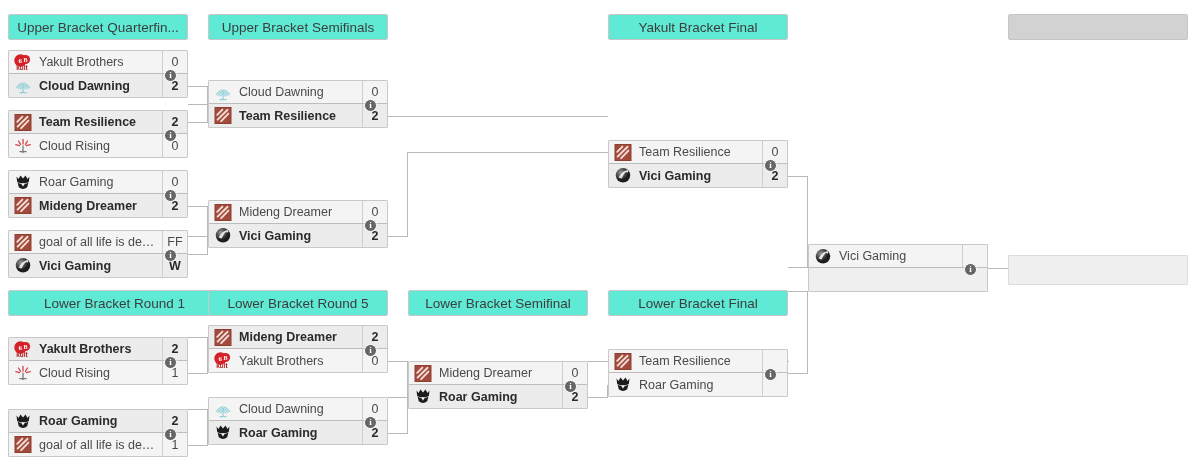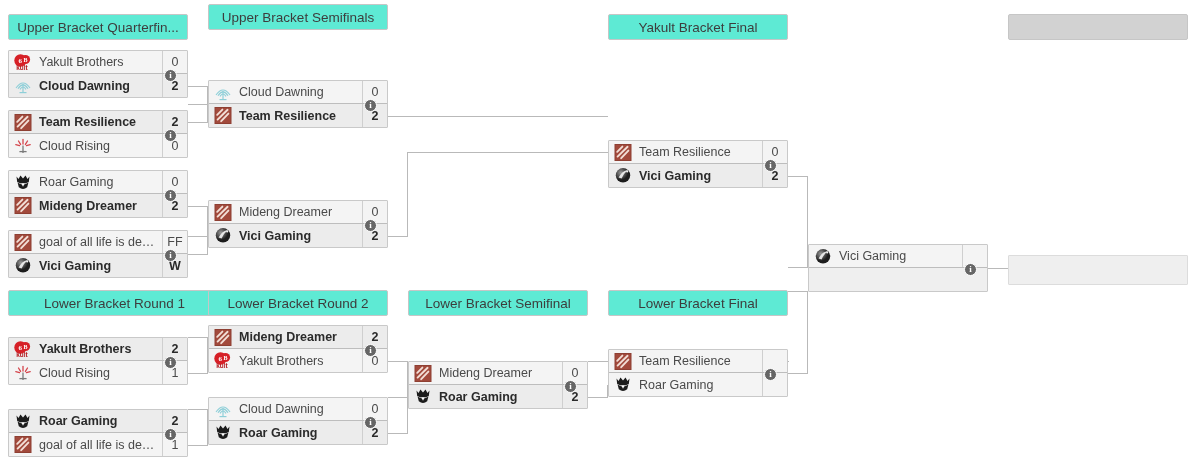--- a/index.html
+++ b/index.html
@@ -93,25 +93,25 @@
   
   .ln { position: absolute; background: #b9b9b9; z-index: 1; }
   .lh { height: 1px; }
   .lv { width: 1px; }
 </style>
 </head>
 <body>
 
 <div id="bracket">
     <div class="round-header" style="left: 8px; top: 14px; width: 180px;">Upper Bracket Quarterfin...</div>
-    <div class="round-header" style="left: 208px; top: 4px; width: 180px;">Upper Bracket Semifinals</div>
+    <div class="round-header" style="left: 208px; top: 14px; width: 180px;">Upper Bracket Semifinals</div>
     <div class="round-header" style="left: 608px; top: 14px; width: 180px;">Yakult Bracket Final</div>
     <div class="round-header ghost" style="left: 1008px; top: 14px; width: 180px;"></div>
     <div class="round-header" style="left: 8px; top: 290px; width: 213px;">Lower Bracket Round 1</div>
-    <div class="round-header" style="left: 208px; top: 290px; width: 180px;">Lower Bracket Round 2</div>
+    <div class="round-header" style="left: 208px; top: 290px; width: 180px;">Lower Bracket Round 5</div>
     <div class="round-header" style="left: 608px; top: 290px; width: 180px;">Lower Bracket Final</div>
     <div class="round-header" style="left: 408px; top: 290px; width: 180px;">Lower Bracket Semifinal</div>
     <div class="match" style="left: 8px; top: 50px;">
       <div class="slot top">
         <span class="logo">
           <svg width="22" height="19" viewBox="0 0 22 19">
             <circle cx="8.5" cy="7.5" r="6.2" fill="#d62027"></circle>
             <circle cx="13.5" cy="6.5" r="4.6" fill="#d62027"></circle>
             <text x="8.3" y="10.2" font-family="Liberation Serif, serif" font-size="7" fill="#fff" text-anchor="middle" font-weight="bold">6</text>
             <text x="13.6" y="9" font-family="Liberation Serif, serif" font-size="6" fill="#fff" text-anchor="middle" font-weight="bold">B</text>

